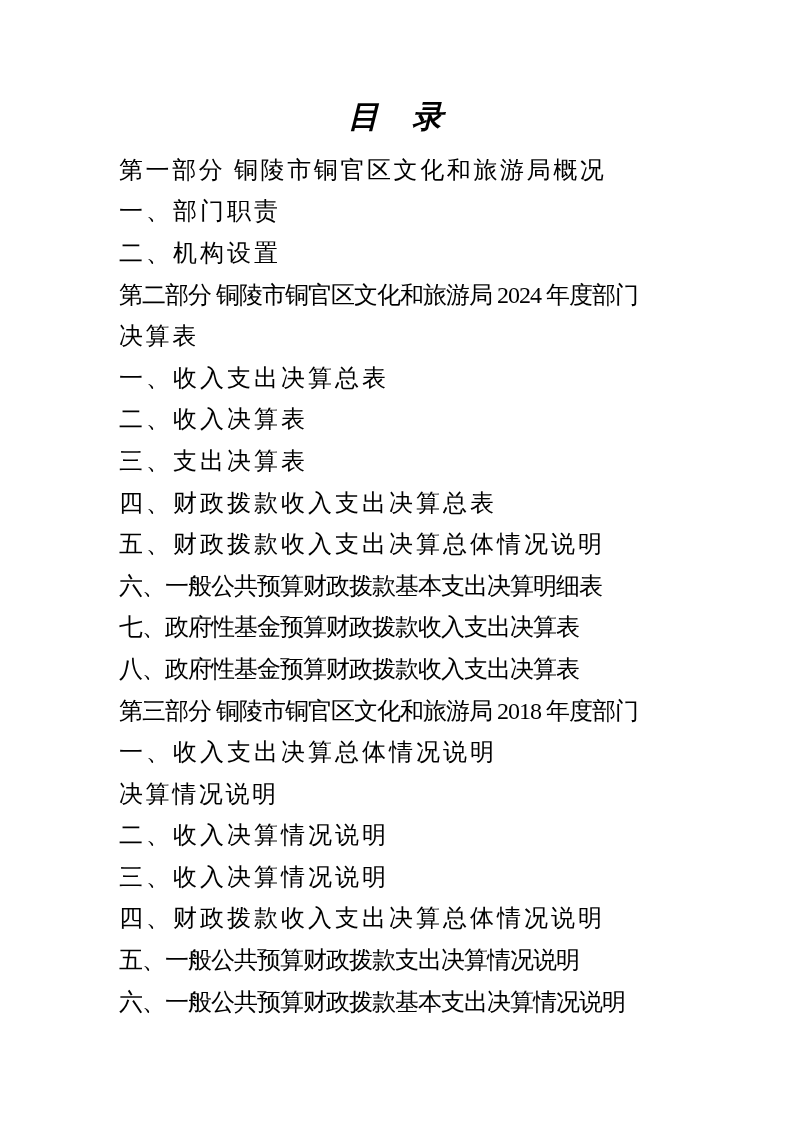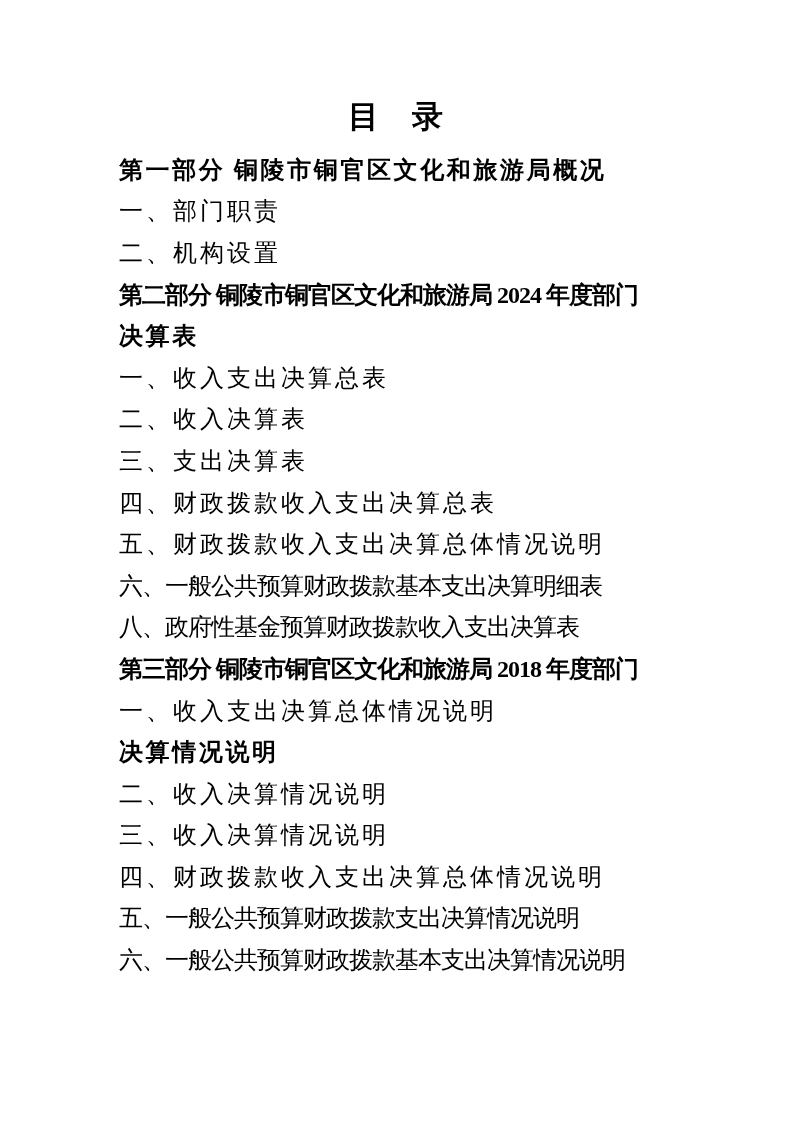--- a/index.html
+++ b/index.html
@@ -26,37 +26,38 @@
     background: var(--page-bg, #ffffff);
   }
   .doc-title {
     margin: 0 0 17px 0;
     font-size: 31px;
     line-height: 31px;
     font-weight: bold;
     text-align: center;
     letter-spacing: 1px;
     white-space: pre;
+    font-style: italic;
   }
   .toc {
     display: block;
   }
   .toc-section {
     display: block;
   }
   .toc-line {
     height: 41.6px;
     display: flex;
     align-items: center;
     font-size: 24px;
     letter-spacing: 3px;
     white-space: pre;
   }
   .toc-line.heading {
-    font-weight: bold;
+    font-weight: normal;
     letter-spacing: 2.6px;
   }
   .toc-line.tight {
     letter-spacing: -1px;
   }
 </style>
 </head>
 <body>
 
 <div class="page">
@@ -69,20 +70,21 @@
       </section>
       <section class="toc-section">
         <div class="toc-line heading tight">第二部分 铜陵市铜官区文化和旅游局 2024 年度部门</div>
         <div class="toc-line heading">决算表</div>
         <div class="toc-line item">一、收入支出决算总表</div>
         <div class="toc-line item">二、收入决算表</div>
         <div class="toc-line item">三、支出决算表</div>
         <div class="toc-line item">四、财政拨款收入支出决算总表</div>
         <div class="toc-line item">五、财政拨款收入支出决算总体情况说明</div>
         <div class="toc-line item tight">六、一般公共预算财政拨款基本支出决算明细表</div>
+        <div class="toc-line item tight">七、政府性基金预算财政拨款收入支出决算表</div>
         <div class="toc-line item tight">八、政府性基金预算财政拨款收入支出决算表</div>
       </section>
       <section class="toc-section">
         <div class="toc-line heading tight">第三部分 铜陵市铜官区文化和旅游局 2018 年度部门</div>
         <div class="toc-line item">一、收入支出决算总体情况说明</div>
         <div class="toc-line heading">决算情况说明</div>
         <div class="toc-line item">二、收入决算情况说明</div>
         <div class="toc-line item">三、收入决算情况说明</div>
         <div class="toc-line item">四、财政拨款收入支出决算总体情况说明</div>
         <div class="toc-line item tight">五、一般公共预算财政拨款支出决算情况说明</div>

